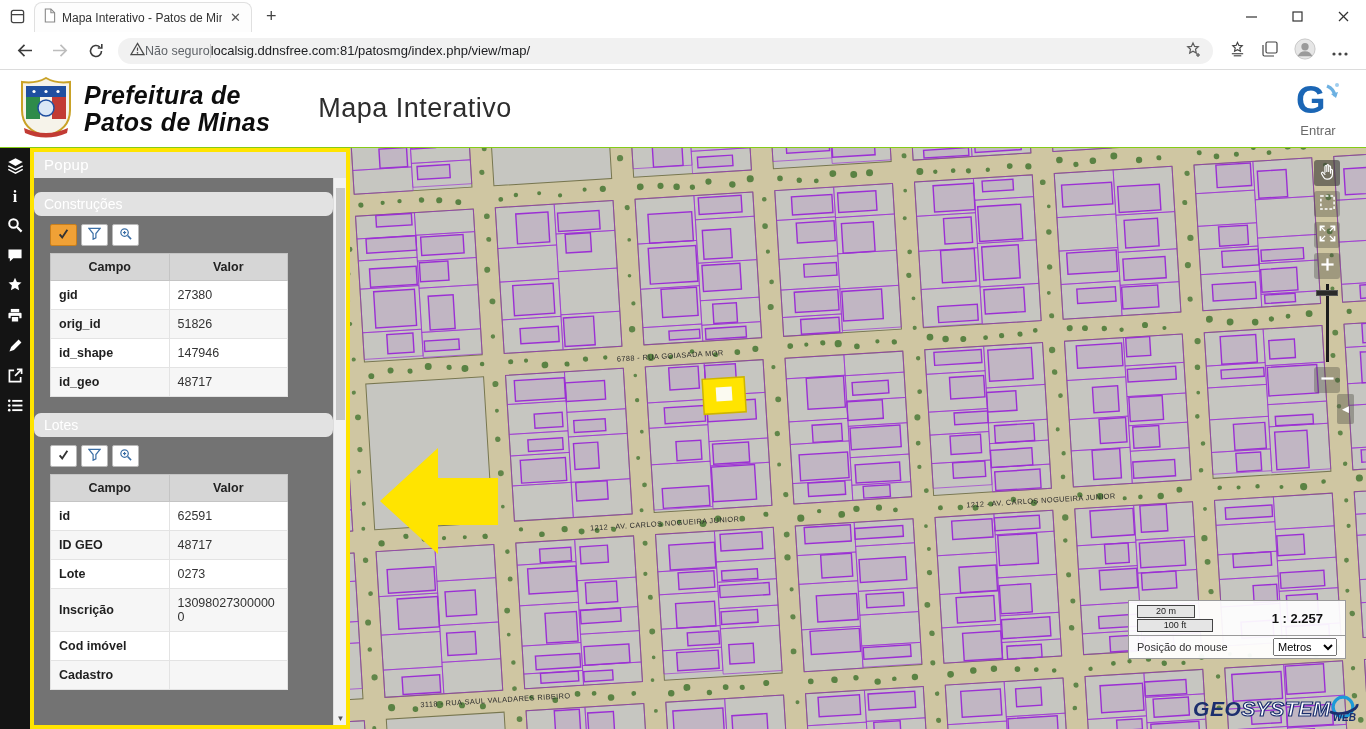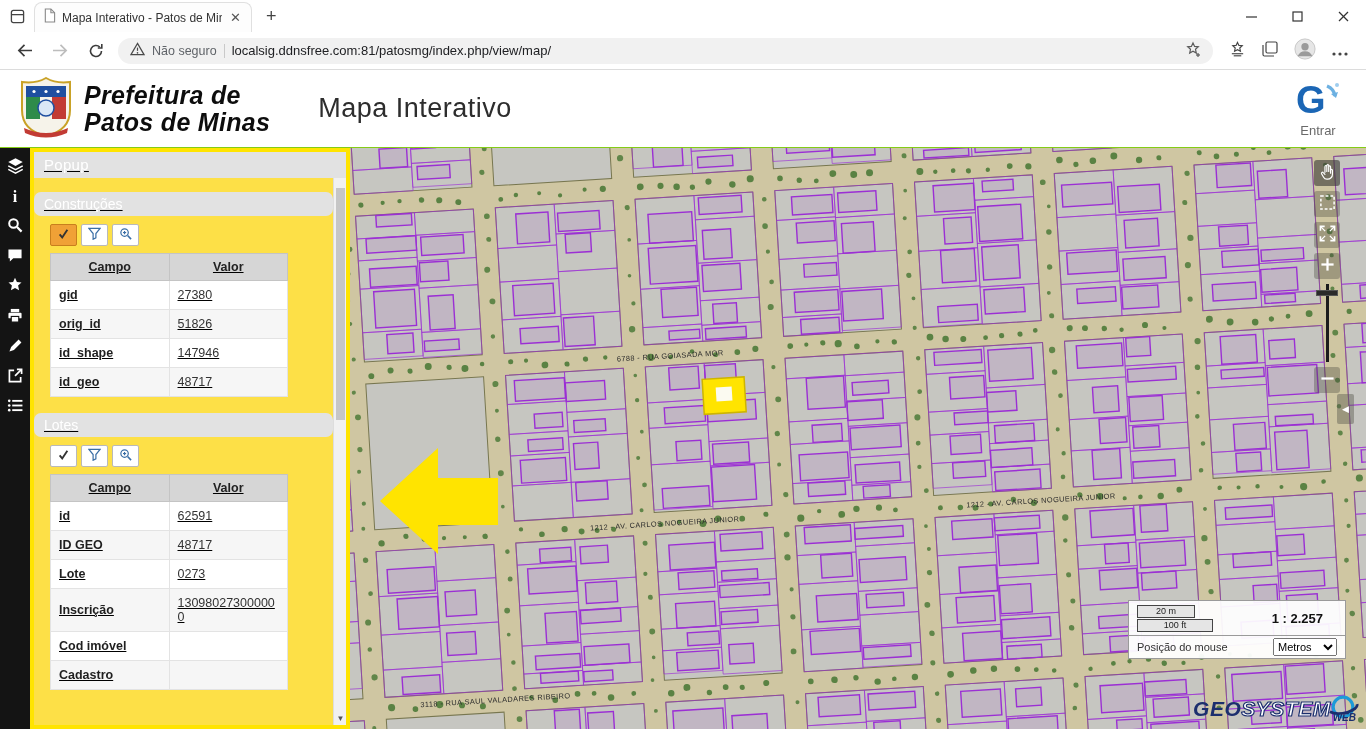--- a/index.html
+++ b/index.html
@@ -15,21 +15,21 @@
   .tab-title { font-size:12px; color:#333; flex:1; white-space:nowrap; overflow:hidden; }
   .tab-close { color:#555; font-size:13px; cursor:pointer; padding:0 2px; }
   .newtab { color:#444; font-size:18px; padding:0 14px; cursor:pointer; }
   .win-controls { margin-left:auto; display:flex; height:32px; }
   .win-controls span { width:46px; display:flex; align-items:center; justify-content:center; }
 
   .navbar { height:38px; background:#fff; border-bottom:1px solid #dcdcdc;
             display:flex; align-items:center; padding:0 10px; gap:8px; }
   .nav-btn { width:28px; height:28px; display:flex; align-items:center; justify-content:center; border-radius:4px; }
   .addressbar { flex:1; height:26px; background:#f1f1f1; border-radius:13px;
-                display:flex; align-items:center; padding:0 12px; gap:7px; }
+                display:flex; align-items:center; padding:0 12px; }
   .sec-label { font-size:12.5px; color:#5f6368; white-space:nowrap; }
   .divider { width:1px; height:14px; background:#c9c9c9; }
   .url-text { font-size:13px; color:#202124; flex:1; white-space:nowrap; overflow:hidden; }
   .nav-right { display:flex; align-items:center; gap:16px; padding:0 8px; }
 
   
   .appheader { height:78px; background:#fff; border-bottom:1px solid #84cc16;
                display:flex; align-items:center; padding:0 18px; }
   .logo-text { margin-left:10px; font-weight:bold; font-size:25px; line-height:1.08;
                color:#0d0d0d; letter-spacing:.3px; font-style:italic; }
@@ -37,22 +37,22 @@
   .login { margin-left:auto; display:flex; flex-direction:column; align-items:center; margin-right:6px; }
   .login-label { font-size:13px; color:#6a6a6a; margin-top:-2px; }
 
   
   .content { height:581px; display:flex; }
   .toolstrip { width:30px; background:#141414; display:flex; flex-direction:column;
                align-items:center; padding-top:8px; gap:8px; }
   .side-btn { width:24px; height:22px; display:flex; align-items:center; justify-content:center; cursor:pointer; }
 
   
-  .panel { width:320px; border:4px solid #ffe400; background:#fde047;
-           position:relative; display:flex; flex-direction:column;text-decoration:underline; }
+  .panel { width:320px; border:4px solid #ffe400; background:#737373;
+           position:relative; display:flex; flex-direction:column; }
   .panel-header { height:26px; background:#e2e2e2; color:#fff; font-size:15px;
                   line-height:26px; padding-left:10px; letter-spacing:.3px; flex:none; }
   .panel-scroll { flex:1; overflow:hidden; margin-right:13px; }
   .section-header { height:24px; background:#e2e2e2; color:#fff; font-size:14px;
                     line-height:24px; padding-left:10px; margin-top:14px;border-radius:7px; }
   .section-body { padding:8px 4px 2px 16px; }
   .table-toolbar { display:flex; gap:4px; margin-bottom:7px; }
   .tbtn { width:27px; height:22px; background:#fff; border:1px solid #b9b9b9; border-radius:2px;
           display:flex; align-items:center; justify-content:center; cursor:pointer; }
   .tbtn.active { background:#f0a136; border-color:#c87f1d; }

